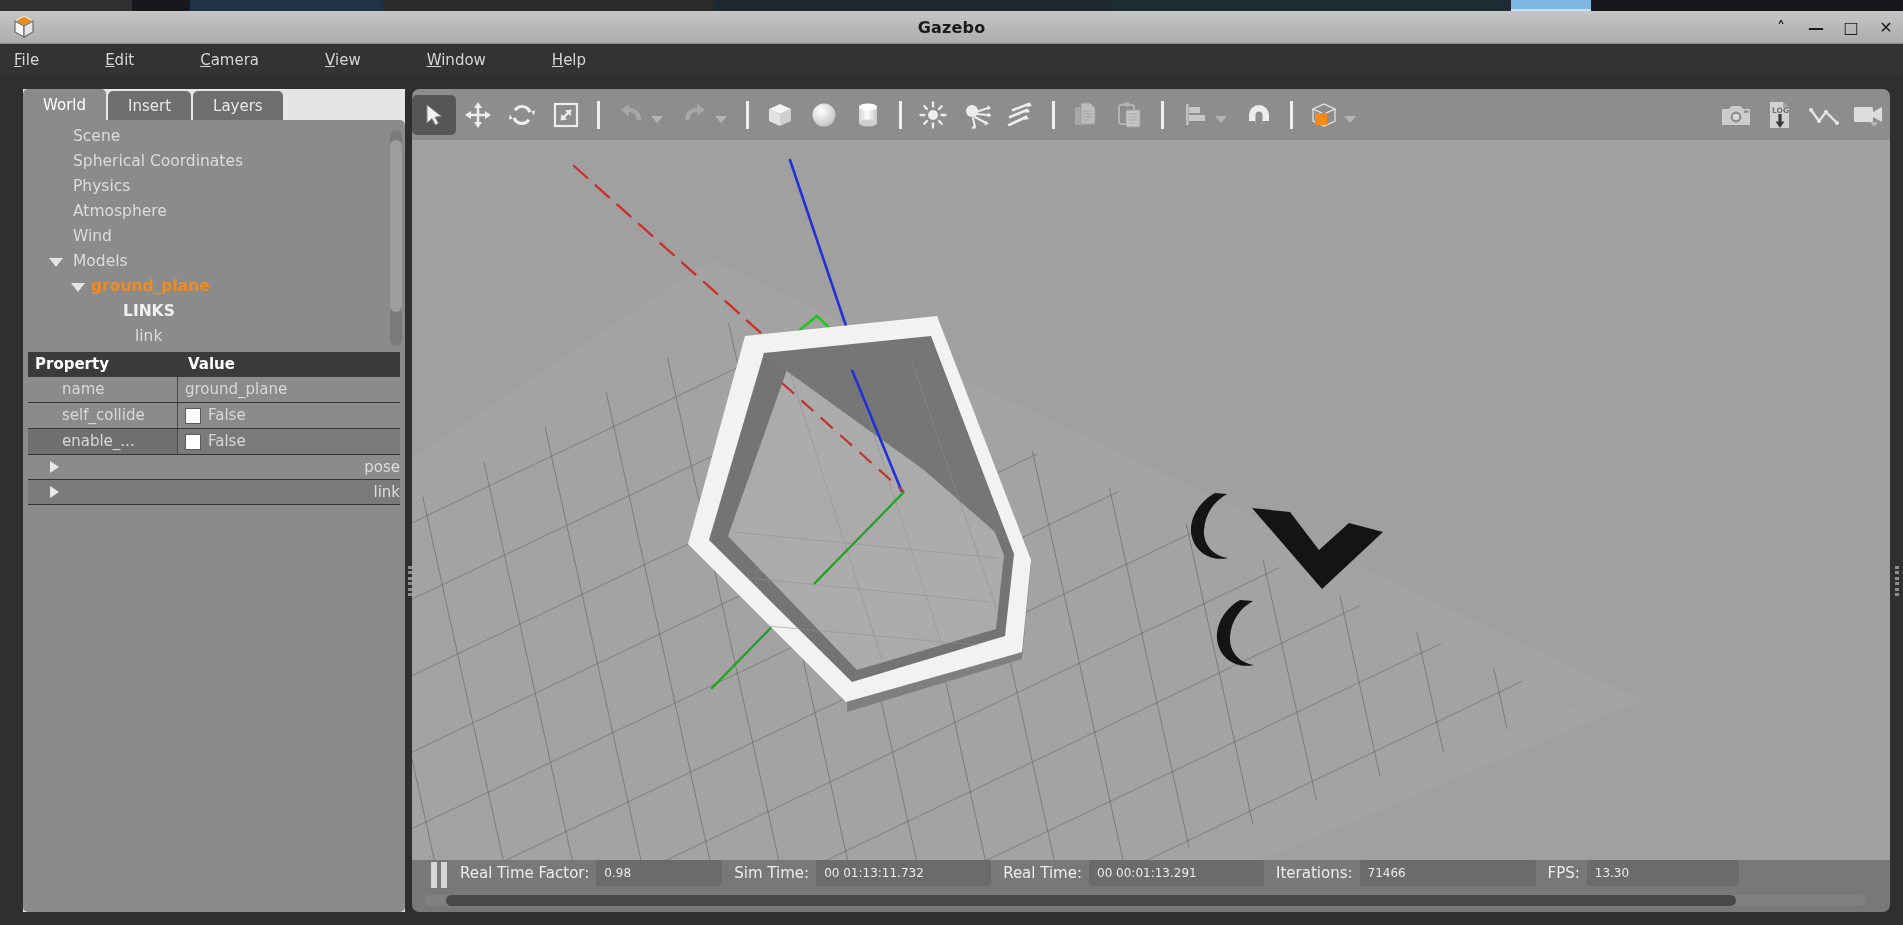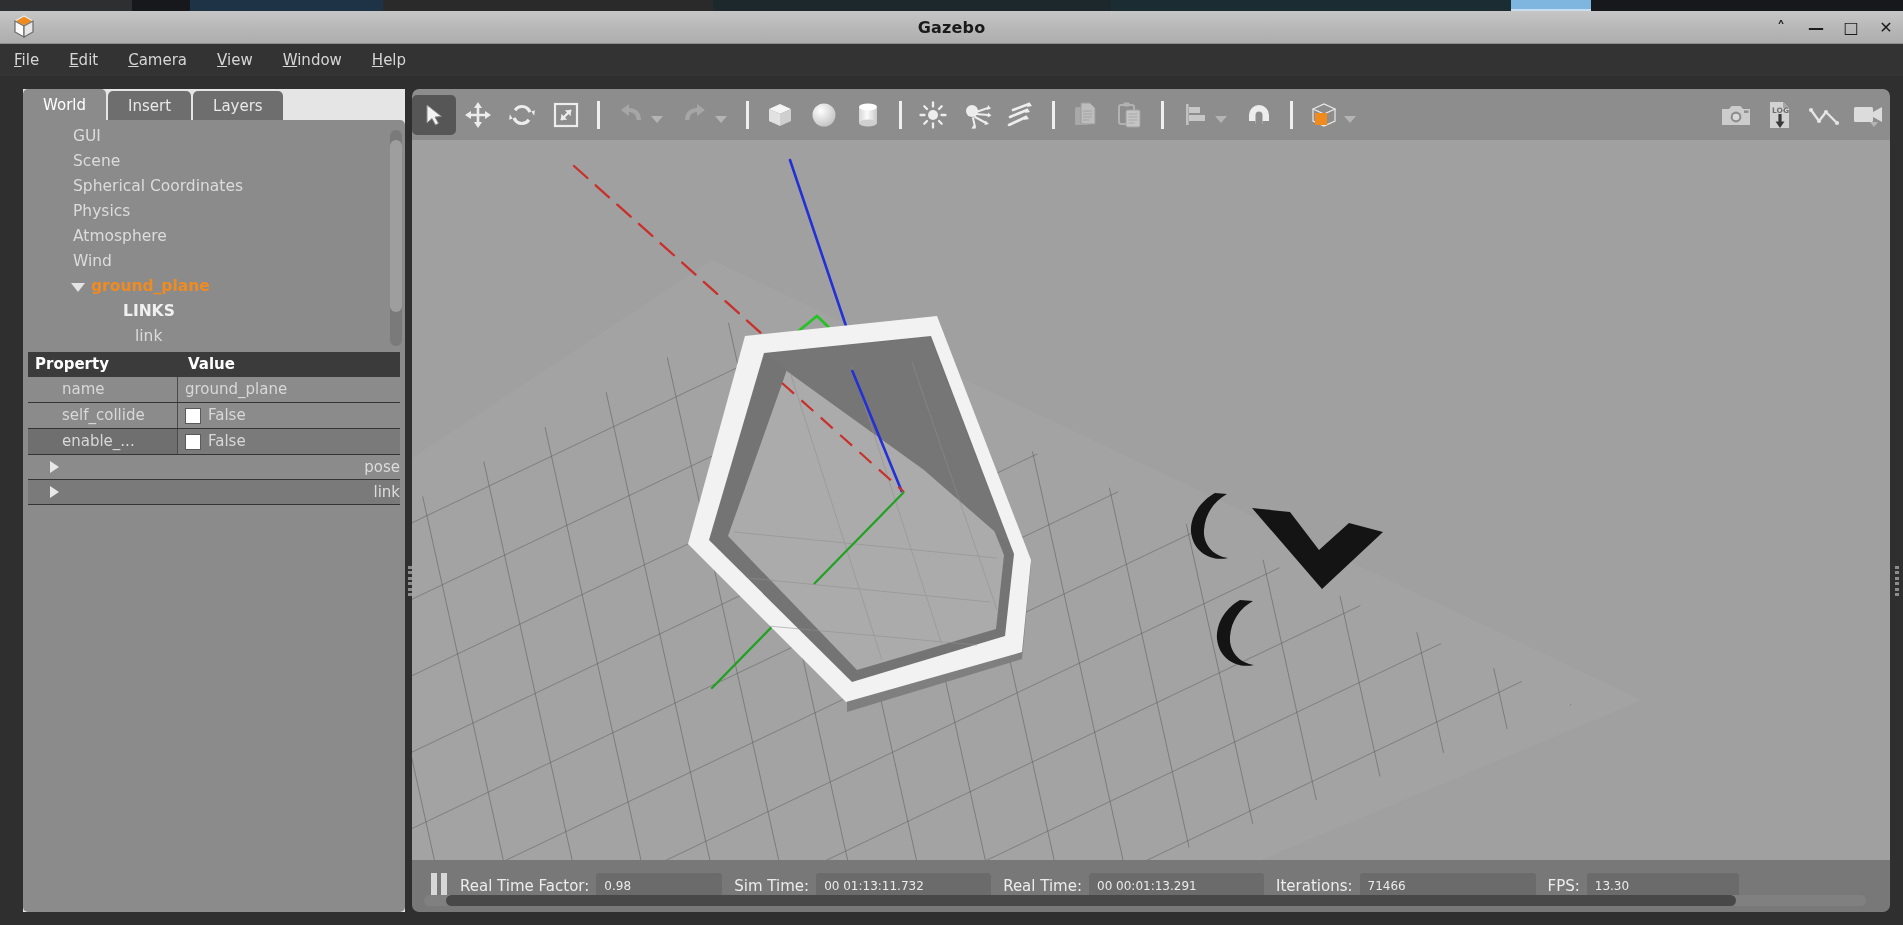--- a/index.html
+++ b/index.html
@@ -61,20 +61,21 @@
     font-size: 16px; font-weight: bold;
   }
 
   
   #menubar {
     position: relative;
     height: 32px; width: 100%;
     background: #333333;
     display: flex; align-items: center;
     padding-left: 14px;
+    gap: 36px;
   }
   .menu-item {
     color: #d6d6d6; font-size: 15px;
     padding: 3px 14px 3px 0; margin-right: 16px;
     cursor: pointer; white-space: nowrap;
   }
   .menu-item .mn { text-decoration: underline; }
 
   
   #body-area {
@@ -226,21 +227,21 @@
   #scene {
     position: absolute; left: 0; top: 51px; width: 1478px; height: 720px;
     background: #a0a0a0; overflow: hidden;
   }
   #scene svg { display: block; }
 
   
   #statusbar {
     position: absolute; left: 0; bottom: 0; width: 1478px; height: 52px;
     background: #787878; border-radius: 0 0 7px 7px;
-    display: flex; align-items: center; padding: 0 12px;
+    display: flex; align-items: flex-start; padding: 0 12px;
   }
   #pause-btn {
     width: 30px; height: 30px; display: flex; align-items: center;
     justify-content: center; gap: 4px; cursor: pointer; margin-right: 6px;
   }
   #pause-btn i { display: block; width: 6px; height: 26px; background: #d7d7d7; }
   .st-group { display: flex; align-items: center; gap: 7px; margin-right: 12px; }
   .st-label { color: #ececec; font-size: 15px; white-space: nowrap; }
   .st-field {
     background: #6b6b6b; color: #ebebeb; font-size: 12px;
@@ -319,26 +320,29 @@
 
       <div id="tabs">
         <div class="tab active">World</div>
         <div class="tab">Insert</div>
         <div class="tab">Layers</div>
       </div>
 
       <div id="panel-surface">
 
         <div id="tree">
-          <div class="tree-row">GUI</div>
           <div class="tree-row">Scene</div>
           <div class="tree-row">Spherical Coordinates</div>
           <div class="tree-row">Physics</div>
           <div class="tree-row">Atmosphere</div>
           <div class="tree-row">Wind</div>
+          <div class="tree-row">
+            <span class="caret c1"></span>
+            <span>Models</span>
+          </div>
           <div class="tree-row lvl2 sel">
             <span class="caret c2"></span>
             <span>ground_plane</span>
           </div>
           <div class="tree-row lvl3 bold">LINKS</div>
           <div class="tree-row lvl4">link</div>
 
           <div id="tree-scroll">
             <div class="thumb"></div>
           </div>

